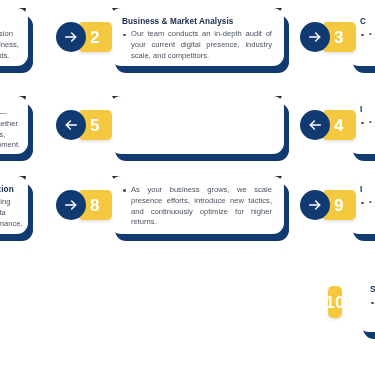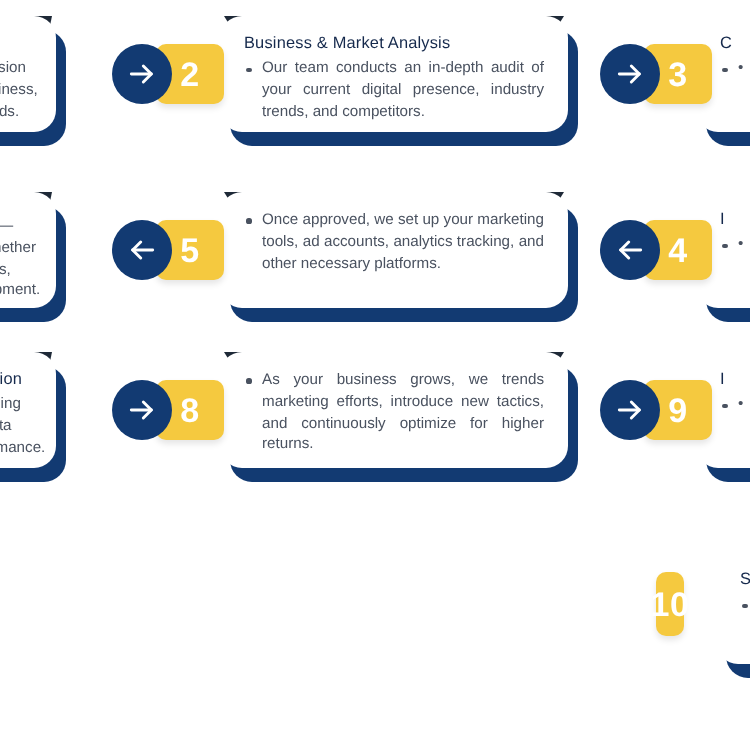--- a/index.html
+++ b/index.html
@@ -38,21 +38,21 @@
     height:18px;
     background:#0b1726;
     opacity:.92;
   }
   .tail-l{left:2px;width:46%;
     clip-path:polygon(0 0,100% 0,88% 100%,14% 100%);}
   .tail-r{right:2px;width:46%;
     clip-path:polygon(0 0,100% 0,86% 100%,12% 100%);}
 
   .card-title{
-    font-size:8.2px;font-weight:normal;color:#15294C;
+    font-size:8.2px;font-weight:bold;color:#15294C;
     letter-spacing:.1px;margin:0 0 3px 0;line-height:1.15;
     white-space:nowrap;
   }
   .bullets{margin:0;padding:0;list-style:none;}
   .bullets li{
     position:relative;padding-left:9px;
     font-size:7.6px;line-height:1.42;color:#4A5260;
     text-align:justify;
   }
   .bullets li::before{
@@ -116,21 +116,21 @@
       <span class="badge-num">2</span>
     </div>
 
     <div class="card-wrap w-card-mid">
       <div class="tail tail-l"></div>
       <div class="tail tail-r"></div>
       <div class="card-shadow"></div>
       <div class="card">
         <div class="card-title">Business &amp; Market Analysis</div>
         <ul class="bullets">
-          <li>Our team conducts an in-depth audit of your current digital presence, industry trends, and competitors.</li>
+          <li>Our team conducts an in-depth audit of your current digital presence, industry scale, and competitors.</li>
         </ul>
       </div>
     </div>
 
     <div class="arrow-circle" style="left:300px;top:14px;">
       <svg width="16" height="16" viewBox="0 0 24 24" fill="none" stroke="#ffffff" stroke-width="2.2" stroke-linecap="round" stroke-linejoin="round" aria-hidden="true">
         <line x1="4" y1="12" x2="19" y2="12"></line>
           <polyline points="13,6 19,12 13,18"></polyline>
       </svg>
     </div>
@@ -173,23 +173,20 @@
 
     <div class="badge" style="left:78px;top:14px;width:34px;height:30px;">
       <span class="badge-num">5</span>
     </div>
 
     <div class="card-wrap w-card-mid">
       <div class="tail tail-l"></div>
       <div class="tail tail-r"></div>
       <div class="card-shadow"></div>
       <div class="card">
-        <ul class="bullets">
-          <li>Once approved, we set up your marketing tools, ad accounts, analytics tracking, and other necessary platforms.</li>
-        </ul>
       </div>
     </div>
 
     <div class="arrow-circle" style="left:300px;top:14px;">
       <svg width="16" height="16" viewBox="0 0 24 24" fill="none" stroke="#ffffff" stroke-width="2.2" stroke-linecap="round" stroke-linejoin="round" aria-hidden="true">
         <line x1="20" y1="12" x2="5" y2="12"></line>
           <polyline points="11,6 5,12 11,18"></polyline>
       </svg>
     </div>
 
@@ -232,21 +229,21 @@
     <div class="badge" style="left:78px;top:14px;width:34px;height:30px;">
       <span class="badge-num">8</span>
     </div>
 
     <div class="card-wrap w-card-mid">
       <div class="tail tail-l"></div>
       <div class="tail tail-r"></div>
       <div class="card-shadow"></div>
       <div class="card">
         <ul class="bullets">
-          <li>As your business grows, we trends marketing efforts, introduce new tactics, and continuously optimize for higher returns.</li>
+          <li>As your business grows, we scale presence efforts, introduce new tactics, and continuously optimize for higher returns.</li>
         </ul>
       </div>
     </div>
 
     <div class="arrow-circle" style="left:300px;top:14px;">
       <svg width="16" height="16" viewBox="0 0 24 24" fill="none" stroke="#ffffff" stroke-width="2.2" stroke-linecap="round" stroke-linejoin="round" aria-hidden="true">
         <line x1="4" y1="12" x2="19" y2="12"></line>
           <polyline points="13,6 19,12 13,18"></polyline>
       </svg>
     </div>

